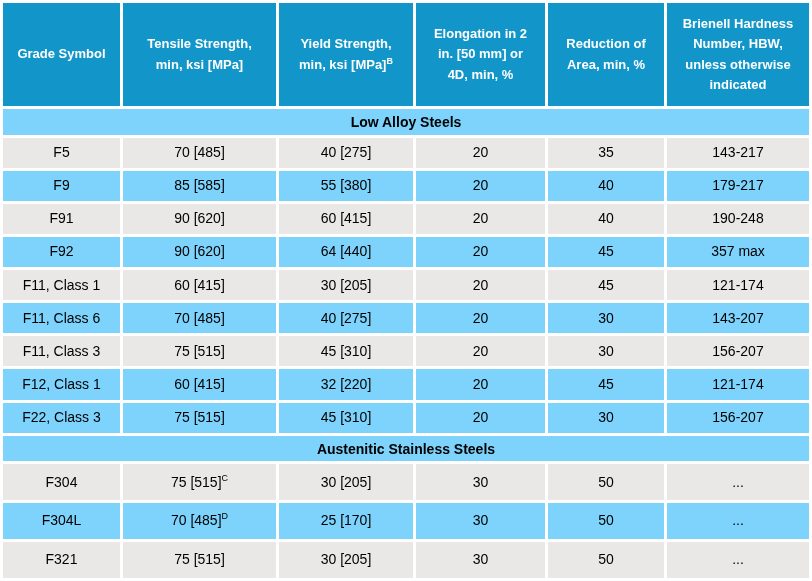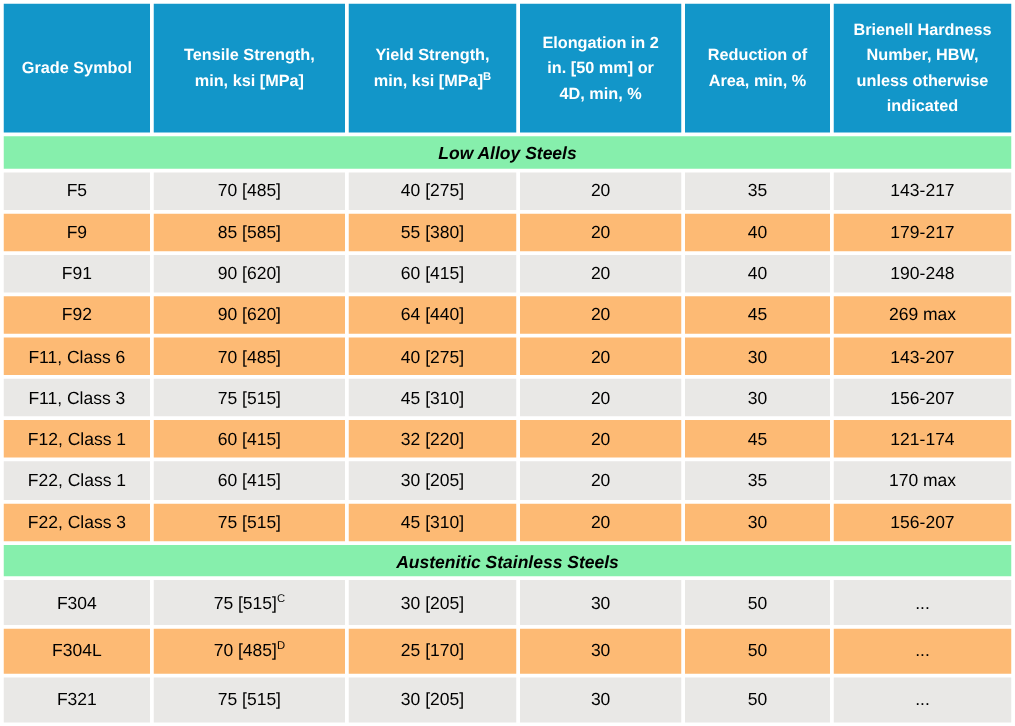--- a/index.html
+++ b/index.html
@@ -29,35 +29,34 @@
     font-size: 13px;
     line-height: 1.55;
   }
   thead th sup {
     font-size: 9px;
     line-height: 0;
     vertical-align: super;
   }
   tr.section-row { height: 18px; }
   tr.section-row td {
-    background: #86efac;
+    background: #7dd3fc;
     color: #000000;
     font-weight: bold;
-    font-style: italic;
     font-size: 14px;
   }
   tbody tr.data-row td {
     font-size: 14px;
     color: #000000;
     line-height: 1.1;
   }
   tr.data-row.sec-0 { height: 21px; margin-left: 27px; }
   tr.data-row.sec-1 { height: 25px; }
   tr.shade-light td { background: #E9E8E6; }
-  tr.shade-dark td { background: #fdba74; }
+  tr.shade-dark td { background: #7dd3fc; }
   td sup {
     font-size: 9px;
     line-height: 0;
     vertical-align: super;
   }
 </style>
 </head>
 <body>
 
 <div class="page">
@@ -107,21 +106,29 @@
           <td>20</td>
           <td>40</td>
           <td>190-248</td>
         </tr>
         <tr class="data-row sec-0 shade-dark">
           <td>F92</td>
           <td>90 [620]</td>
           <td>64 [440]</td>
           <td>20</td>
           <td>45</td>
-          <td>269 max</td>
+          <td>357 max</td>
+        </tr>
+        <tr class="data-row sec-0 shade-light">
+          <td>F11, Class 1</td>
+          <td>60 [415]</td>
+          <td>30 [205]</td>
+          <td>20</td>
+          <td>45</td>
+          <td>121-174</td>
         </tr>
         <tr class="data-row sec-0 shade-dark">
           <td>F11, Class 6</td>
           <td>70 [485]</td>
           <td>40 [275]</td>
           <td>20</td>
           <td>30</td>
           <td>143-207</td>
         </tr>
         <tr class="data-row sec-0 shade-light">
@@ -132,28 +139,20 @@
           <td>30</td>
           <td>156-207</td>
         </tr>
         <tr class="data-row sec-0 shade-dark">
           <td>F12, Class 1</td>
           <td>60 [415]</td>
           <td>32 [220]</td>
           <td>20</td>
           <td>45</td>
           <td>121-174</td>
-        </tr>
-        <tr class="data-row sec-0 shade-light">
-          <td>F22, Class 1</td>
-          <td>60 [415]</td>
-          <td>30 [205]</td>
-          <td>20</td>
-          <td>35</td>
-          <td>170 max</td>
         </tr>
         <tr class="data-row sec-0 shade-dark">
           <td>F22, Class 3</td>
           <td>75 [515]</td>
           <td>45 [310]</td>
           <td>20</td>
           <td>30</td>
           <td>156-207</td>
         </tr>
         <tr class="section-row">

